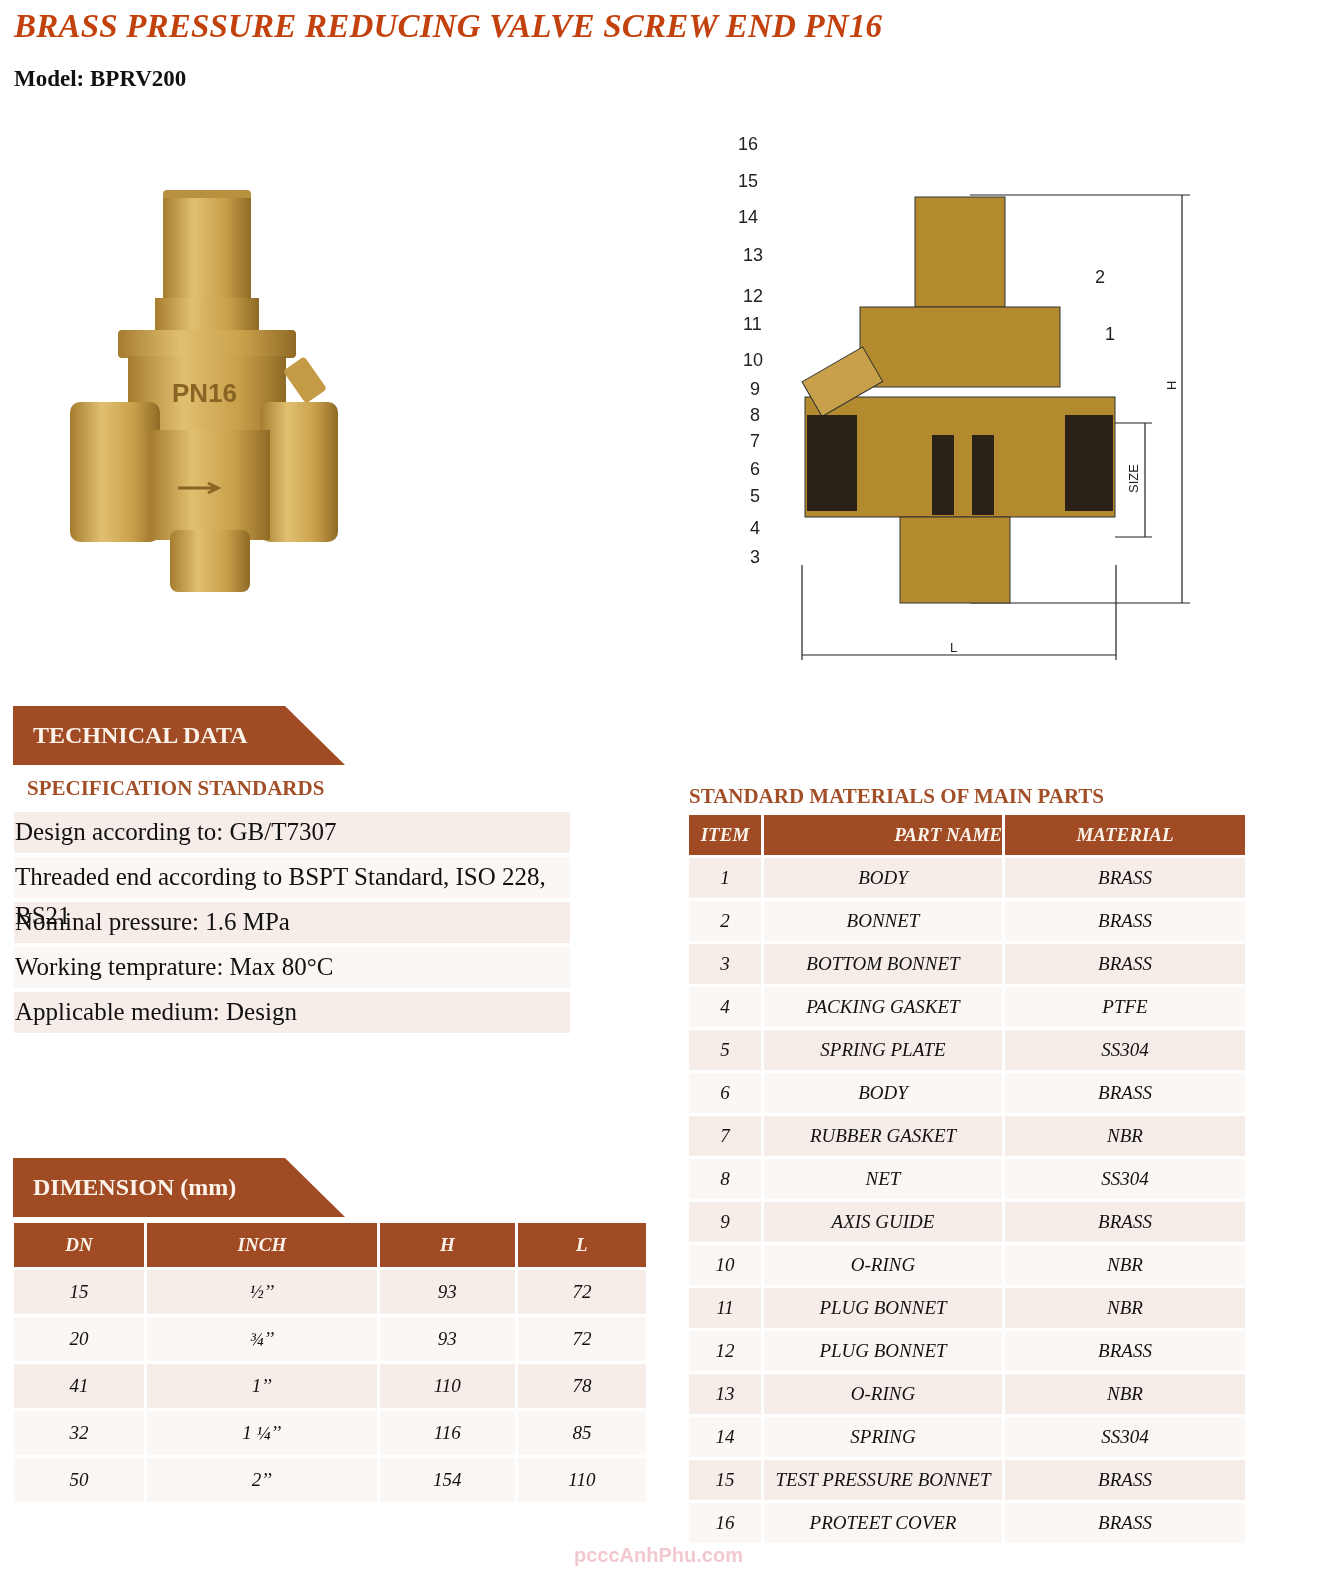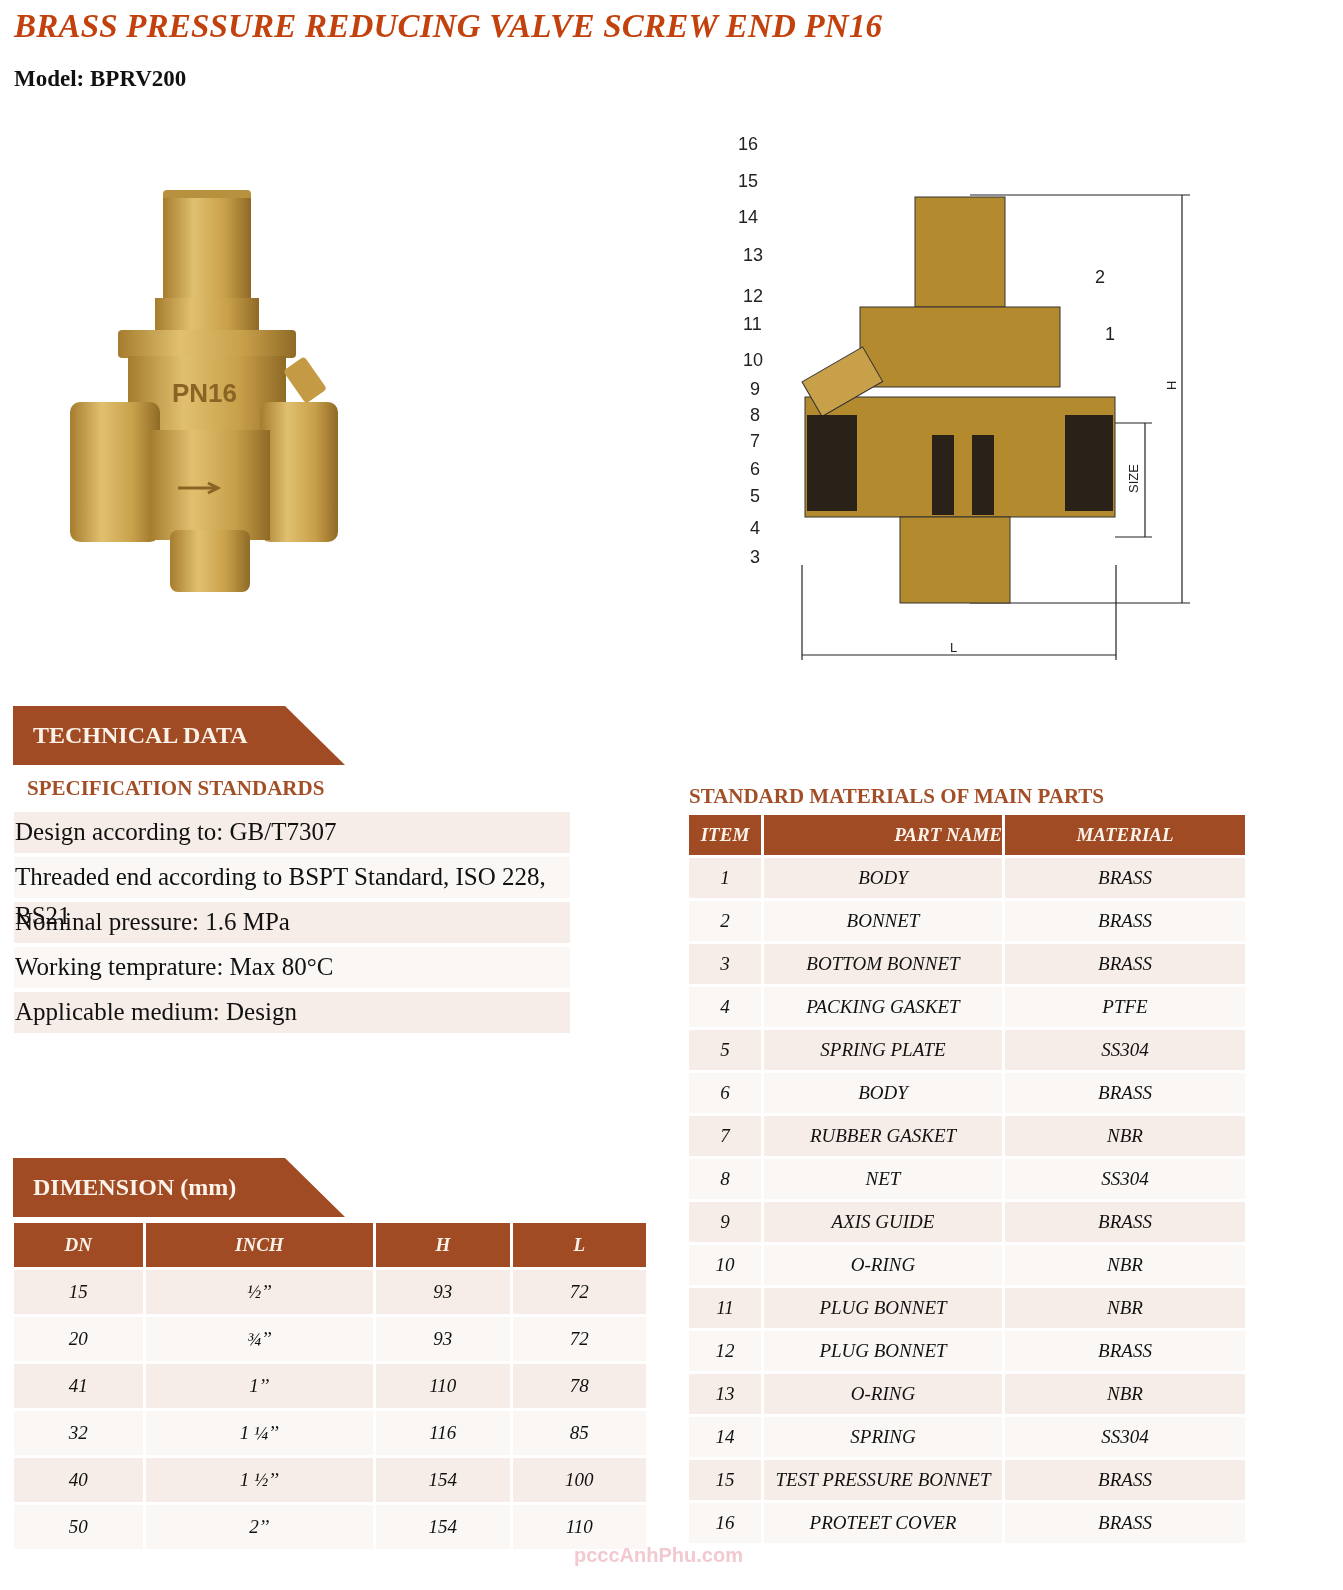--- a/index.html
+++ b/index.html
@@ -271,26 +271,20 @@
         <td>1’’</td>
         <td>110</td>
         <td>78</td>
       </tr>
       <tr class="even">
         <td>32</td>
         <td>1 ¼’’</td>
         <td>116</td>
         <td>85</td>
       </tr>
-      <tr class="odd">
-        <td>40</td>
-        <td>1 ½’’</td>
-        <td>154</td>
-        <td>100</td>
-      </tr>
       <tr class="even">
         <td>50</td>
         <td>2’’</td>
         <td>154</td>
         <td>110</td>
       </tr>
     </tbody>
 </table>
 
 <div class="watermark">pcccAnhPhu.com</div>

